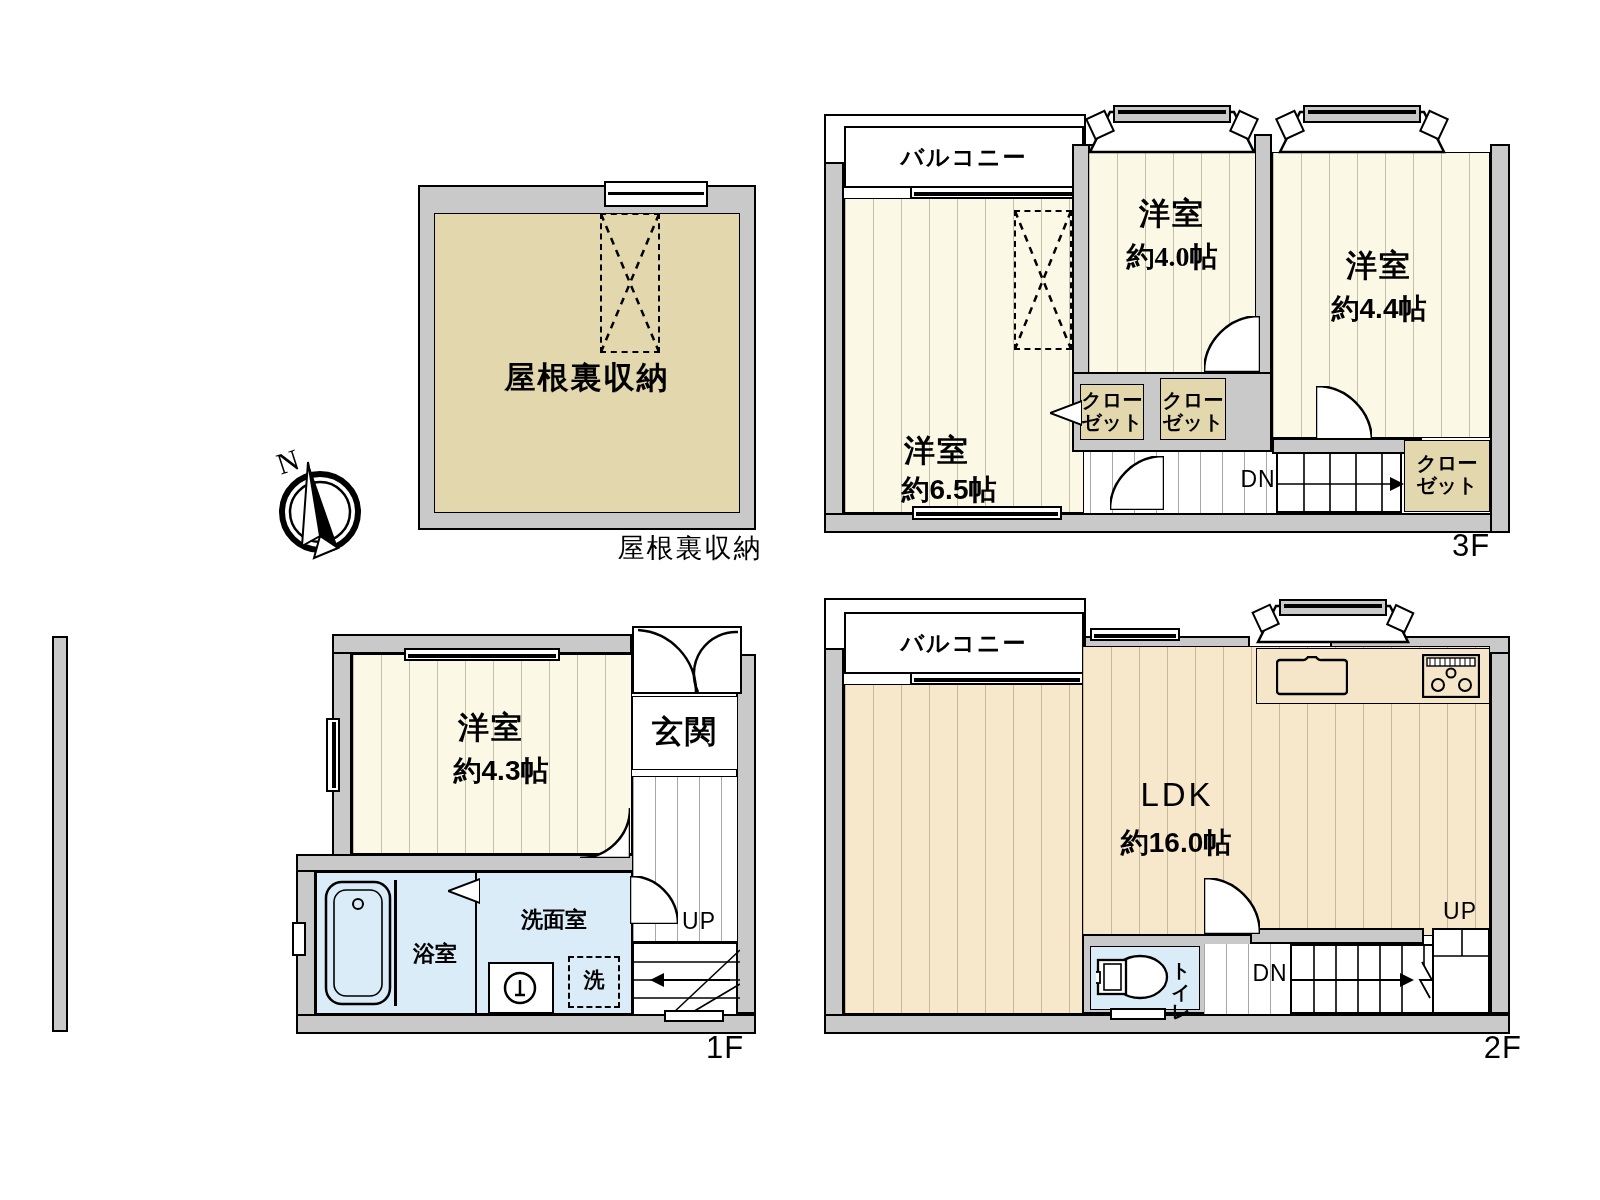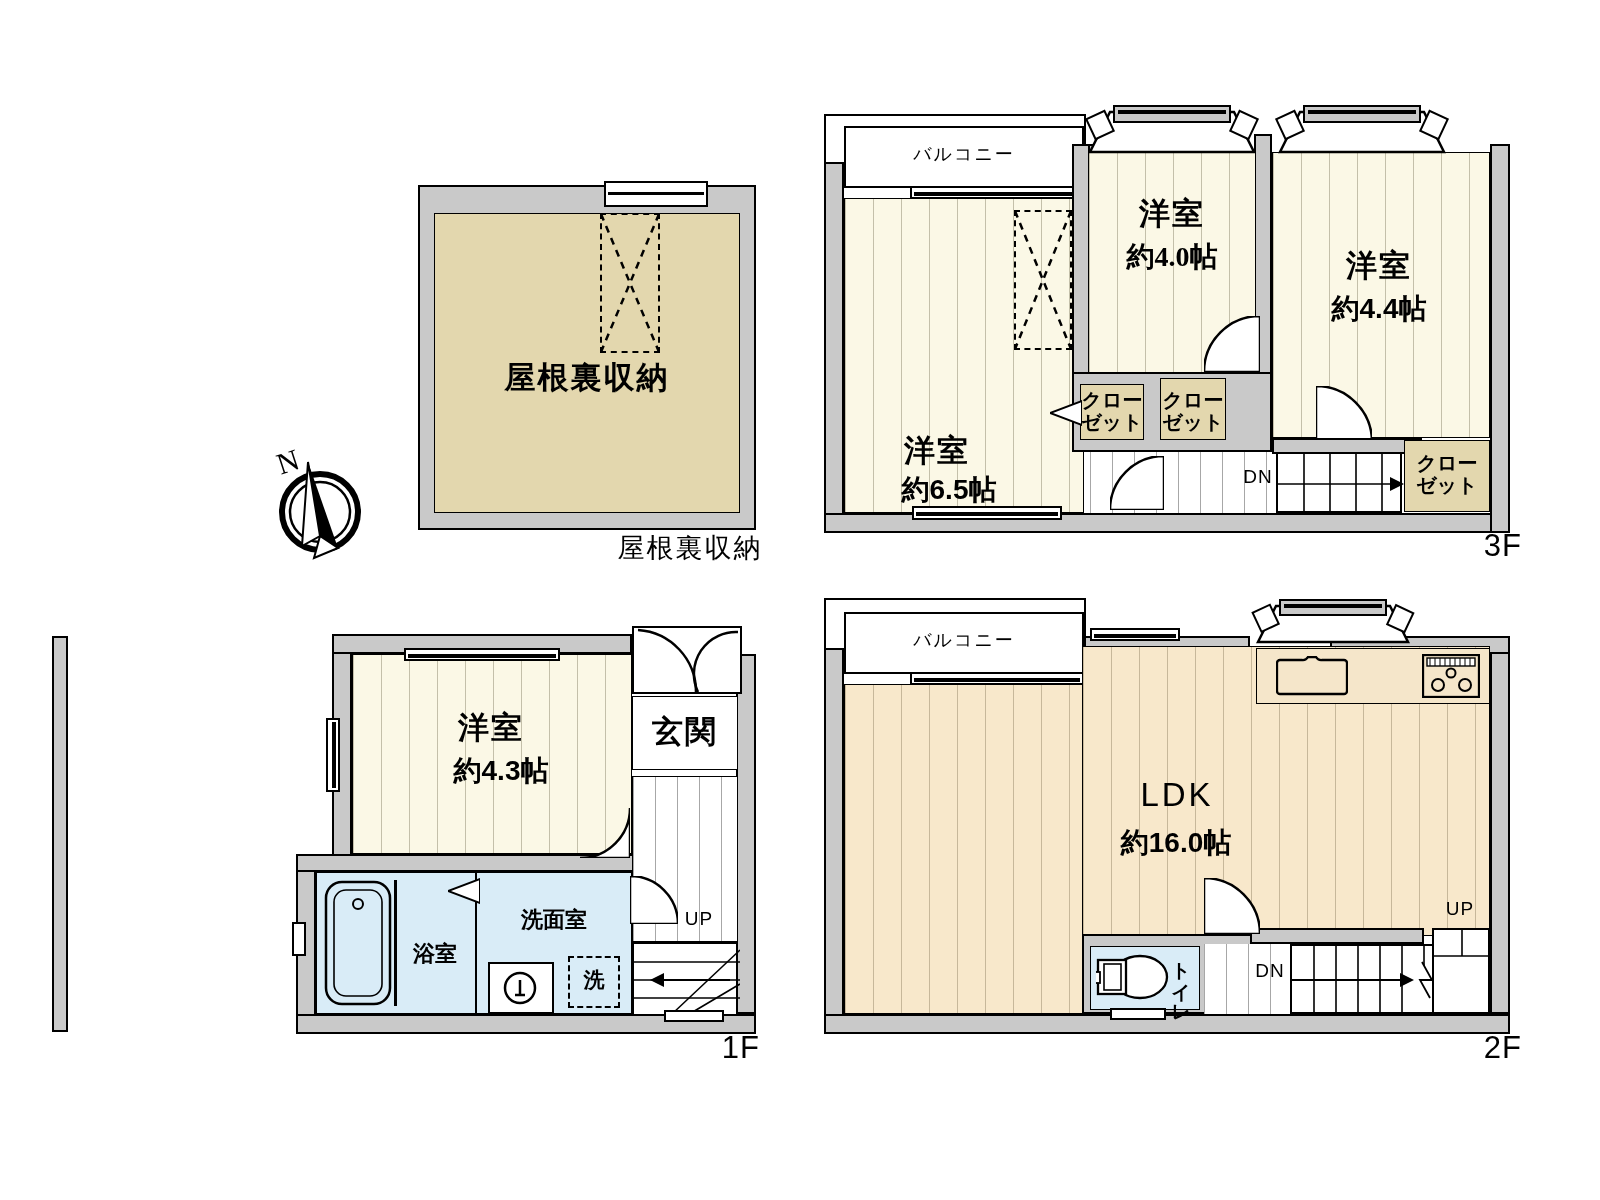--- a/index.html
+++ b/index.html
@@ -36,26 +36,26 @@
         rgba(120,120,120,.65) 0px, rgba(120,120,120,.65) 1px,
         rgba(0,0,0,0) 1px, rgba(0,0,0,0) 22px);
   }
   .ol{border:1.5px solid #000;}
 
   
   .lbl{position:absolute;text-align:center;line-height:1.18;white-space:nowrap;}
   .lbl-room{font-size:31px;font-weight:700;letter-spacing:2px;}
   .lbl-area{font-size:28px;font-weight:700;letter-spacing:0px;}
   .lbl-sm{font-size:20px;font-weight:700;line-height:1.12;letter-spacing:0;}
-  .lbl-bal{font-size:18px;font-weight:400;letter-spacing:2px;}
+  .lbl-bal{font-size:23px;font-weight:700;letter-spacing:2px;}
   .lbl-floor{font-size:31px;font-weight:400;letter-spacing:1px;}
   .lbl-cap{font-size:27px;font-weight:400;letter-spacing:2px;}
   .lbl-ldk{font-size:33px;font-weight:400;letter-spacing:3px;}
   .lbl-vert{writing-mode:vertical-rl;font-size:19px;font-weight:700;line-height:1;}
-  .lbl-dn{font-size:19px;font-weight:400;letter-spacing:1px;}
+  .lbl-dn{font-size:23px;font-weight:400;letter-spacing:1px;}
 
   
   .dashbox{position:absolute;border:2px dashed #000;box-sizing:border-box;}
   svg{display:block;}
 </style>
 </head>
 <body>
 
 <div class="stage">
 
@@ -197,21 +197,21 @@
       </svg>
     </div>
     <div class="lbl lbl-dn" style="left:414px;top:358px;width:40px;">DN</div>
 
     <div class="blk" style="left:286px;top:348px;width:54px;height:54px;">
       <svg width="54" height="54" viewBox="0 0 54 54">
         <path d="M54,0 A54,54 0 0 0 0,54 L54,54 Z" fill="#fff" stroke="#000" stroke-width="2.5"></path>
       </svg>
     </div>
   </div>
-  <div class="lbl lbl-floor" style="left:1452px;top:528px;width:70px;text-align:right;">3F</div>
+  <div class="lbl lbl-floor" style="left:1452px;top:528px;width:70px;text-align:left;">3F</div>
 
   <div class="blk" style="left:296px;top:626px;width:460px;height:408px;">
 
     <div class="wall" style="left:36px;top:8px;width:20px;height:232px;"></div>
     <div class="wall" style="left:0;top:228px;width:20px;height:180px;"></div>
     <div class="wall" style="left:0;top:388px;width:460px;height:20px;"></div>
     <div class="wall" style="left:36px;top:8px;width:300px;height:20px;"></div>
     <div class="wall" style="left:440px;top:28px;width:20px;height:360px;"></div>
     <div class="wall" style="left:0;top:228px;width:340px;height:18px;"></div>
 
@@ -287,21 +287,21 @@
         <line x1="0" y1="54" x2="106" y2="54" stroke="#000" stroke-width="1.6"></line>
         <line x1="106" y1="6" x2="38" y2="70" stroke="#000" stroke-width="1.6"></line>
         <line x1="106" y1="40" x2="52" y2="72" stroke="#000" stroke-width="1.6"></line>
         <line x1="30" y1="36" x2="96" y2="36" stroke="#000" stroke-width="1.8"></line>
         <polygon points="30,29 16,36 30,43" fill="#000"></polygon>
       </svg>
     </div>
     <div class="lbl lbl-dn" style="left:380px;top:282px;width:46px;">UP</div>
     <div class="blk" style="left:368px;top:384px;width:60px;height:12px;background:#fff;border:2px solid #000;"></div>
   </div>
-  <div class="lbl lbl-floor" style="left:690px;top:1030px;width:70px;text-align:right;">1F</div>
+  <div class="lbl lbl-floor" style="left:690px;top:1030px;width:70px;">1F</div>
 
   <div class="blk" style="left:824px;top:598px;width:686px;height:436px;">
 
     <div class="wall" style="left:0;top:28px;width:20px;height:408px;"></div>
     <div class="wall" style="left:0;top:416px;width:686px;height:20px;"></div>
     <div class="wall" style="left:666px;top:38px;width:20px;height:378px;"></div>
     <div class="wall" style="left:0;top:28px;width:260px;height:20px;"></div>
     <div class="wall" style="left:260px;top:38px;width:166px;height:18px;"></div>
     <div class="wall" style="left:506px;top:38px;width:180px;height:18px;"></div>
 

